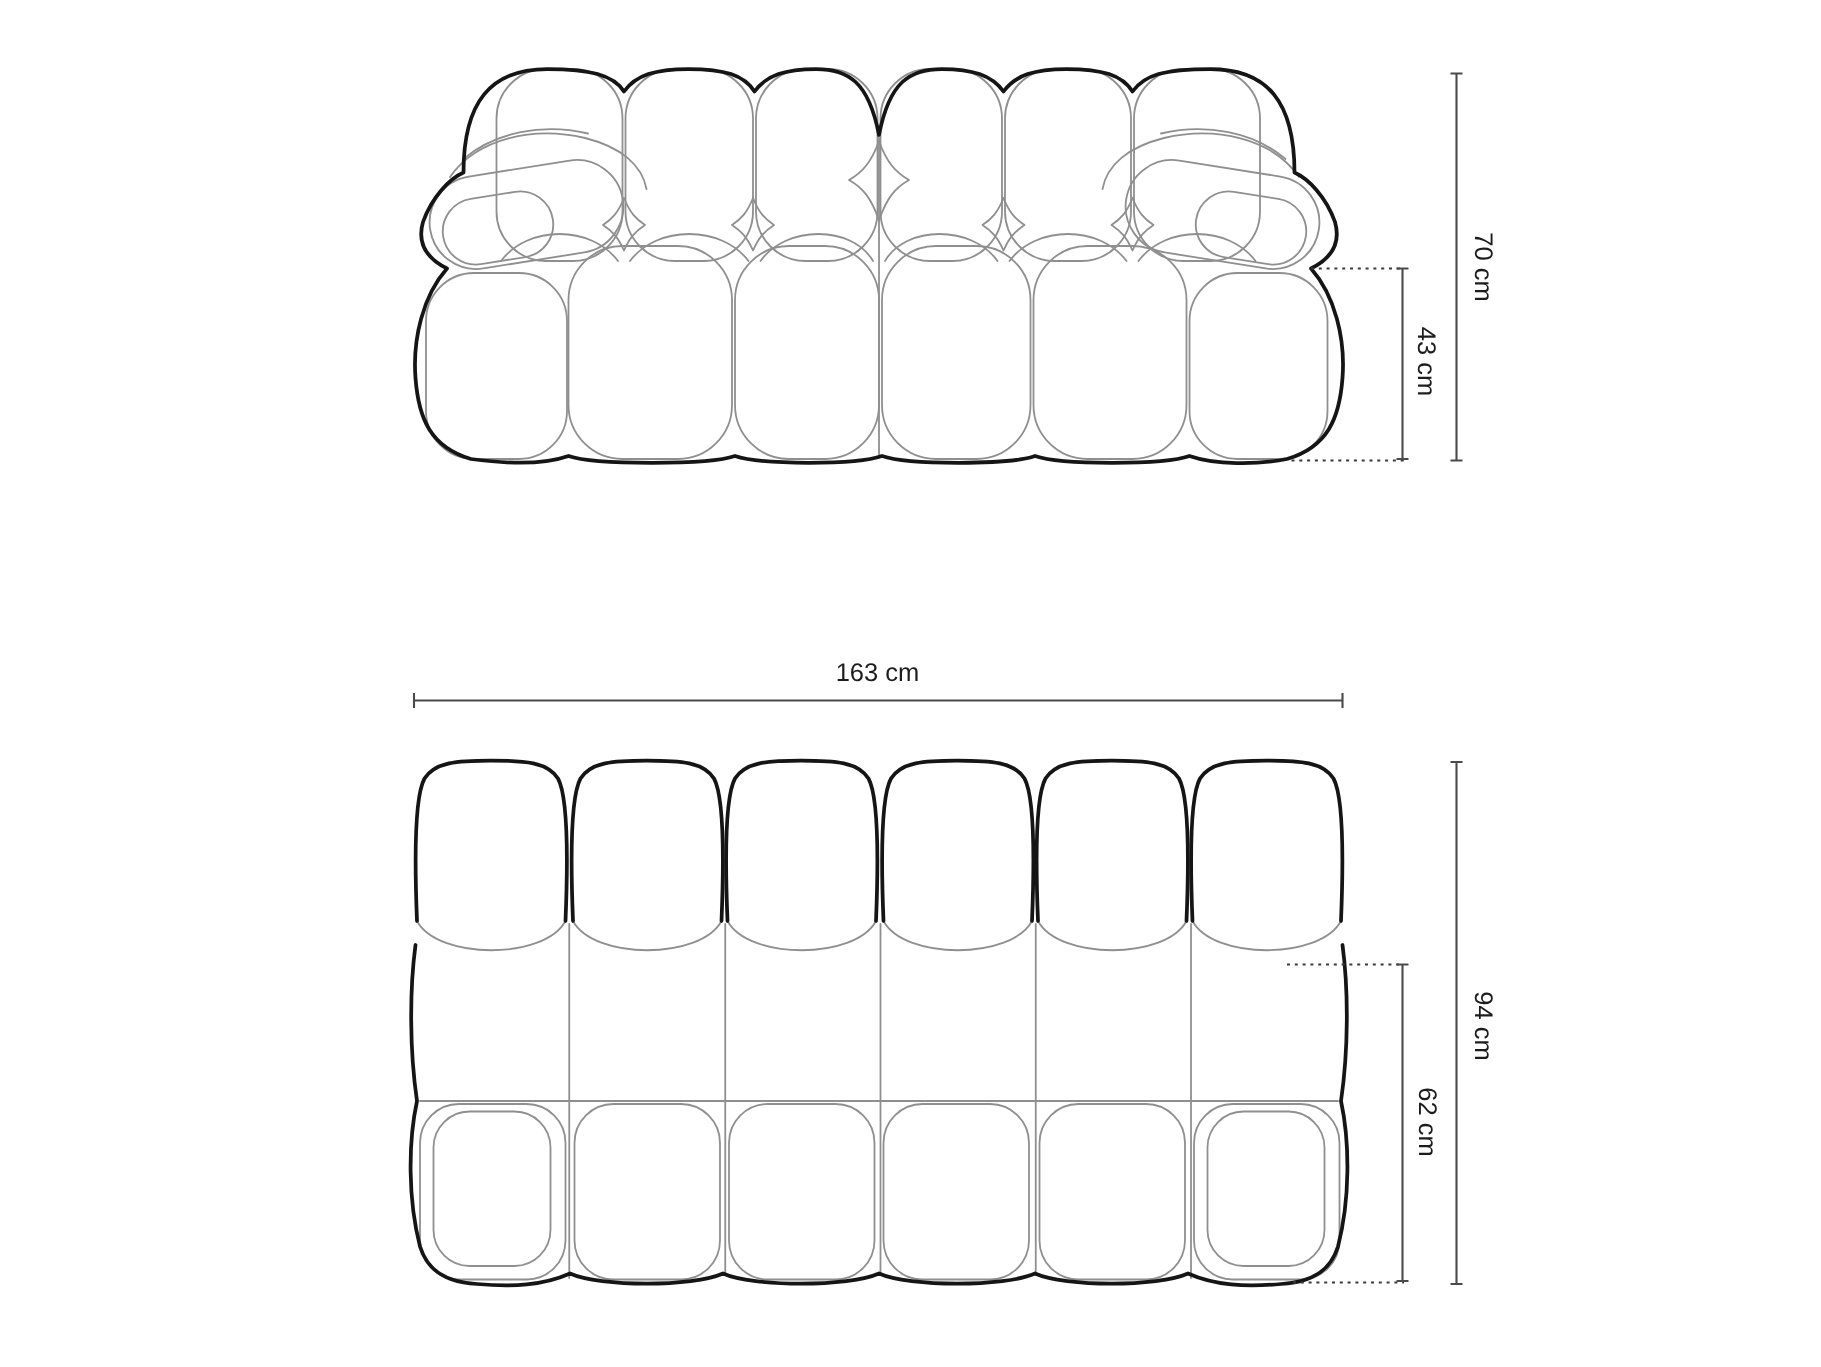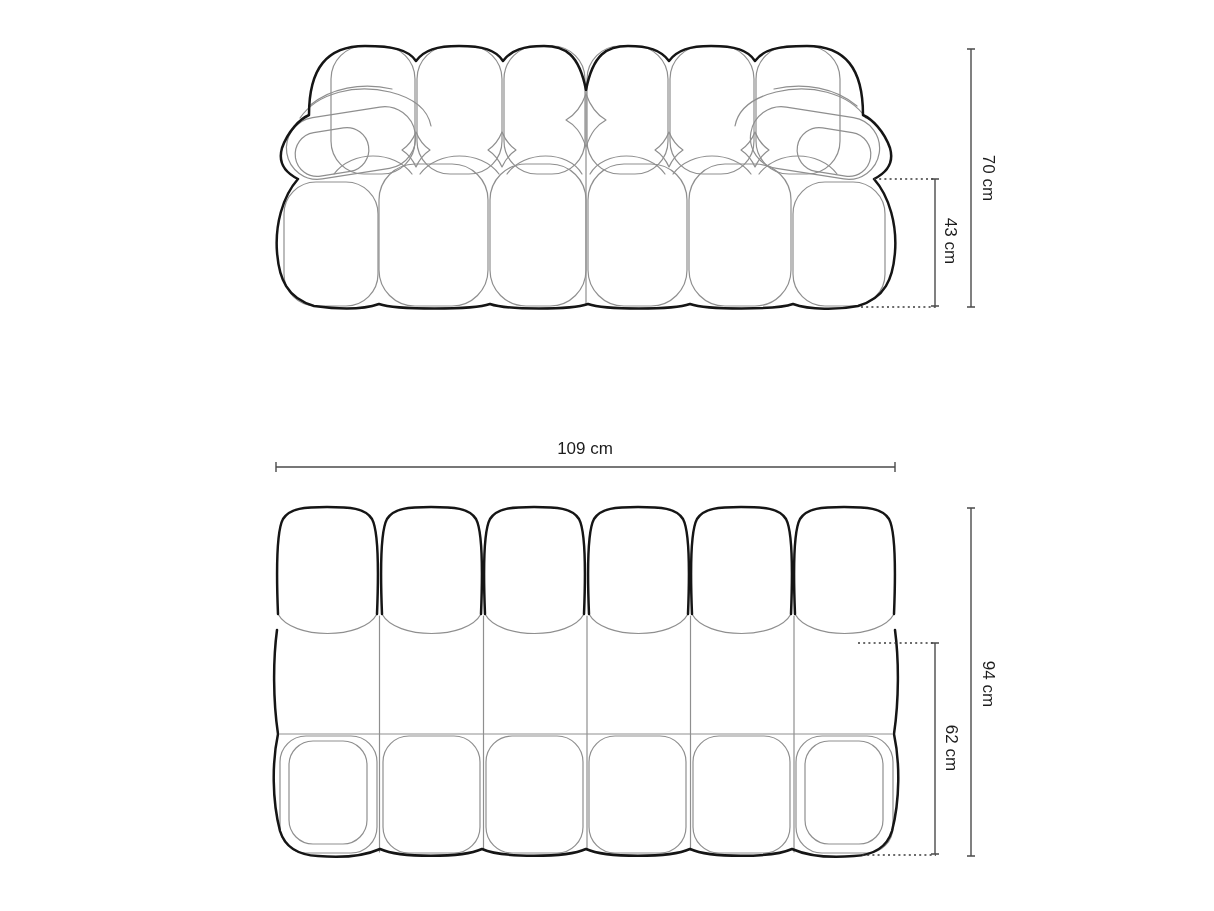--- a/index.html
+++ b/index.html
@@ -186,17 +186,17 @@
       <path class="dim-line" d="M935,643 L935,854"></path>
       <path class="dim-line" d="M931,643 L939,643 M931,854 L939,854"></path>
 
       <path class="dim-line" d="M971,508 L971,856"></path>
       <path class="dim-line" d="M967,508 L975,508 M967,856 L975,856"></path>
     </g>
   </svg>
 
   <span class="dim-label vert" style="left:988px;top:178px;">70 cm</span>
   <span class="dim-label vert" style="left:950px;top:241px;">43 cm</span>
-  <span class="dim-label" style="left:585px;top:449px;">109 cm</span>
+  <span class="dim-label" style="left:585px;top:449px;">163 cm</span>
   <span class="dim-label vert" style="left:988px;top:684px;">94 cm</span>
   <span class="dim-label vert" style="left:951px;top:748px;">62 cm</span>
 
 </div>
 
 </body></html>

